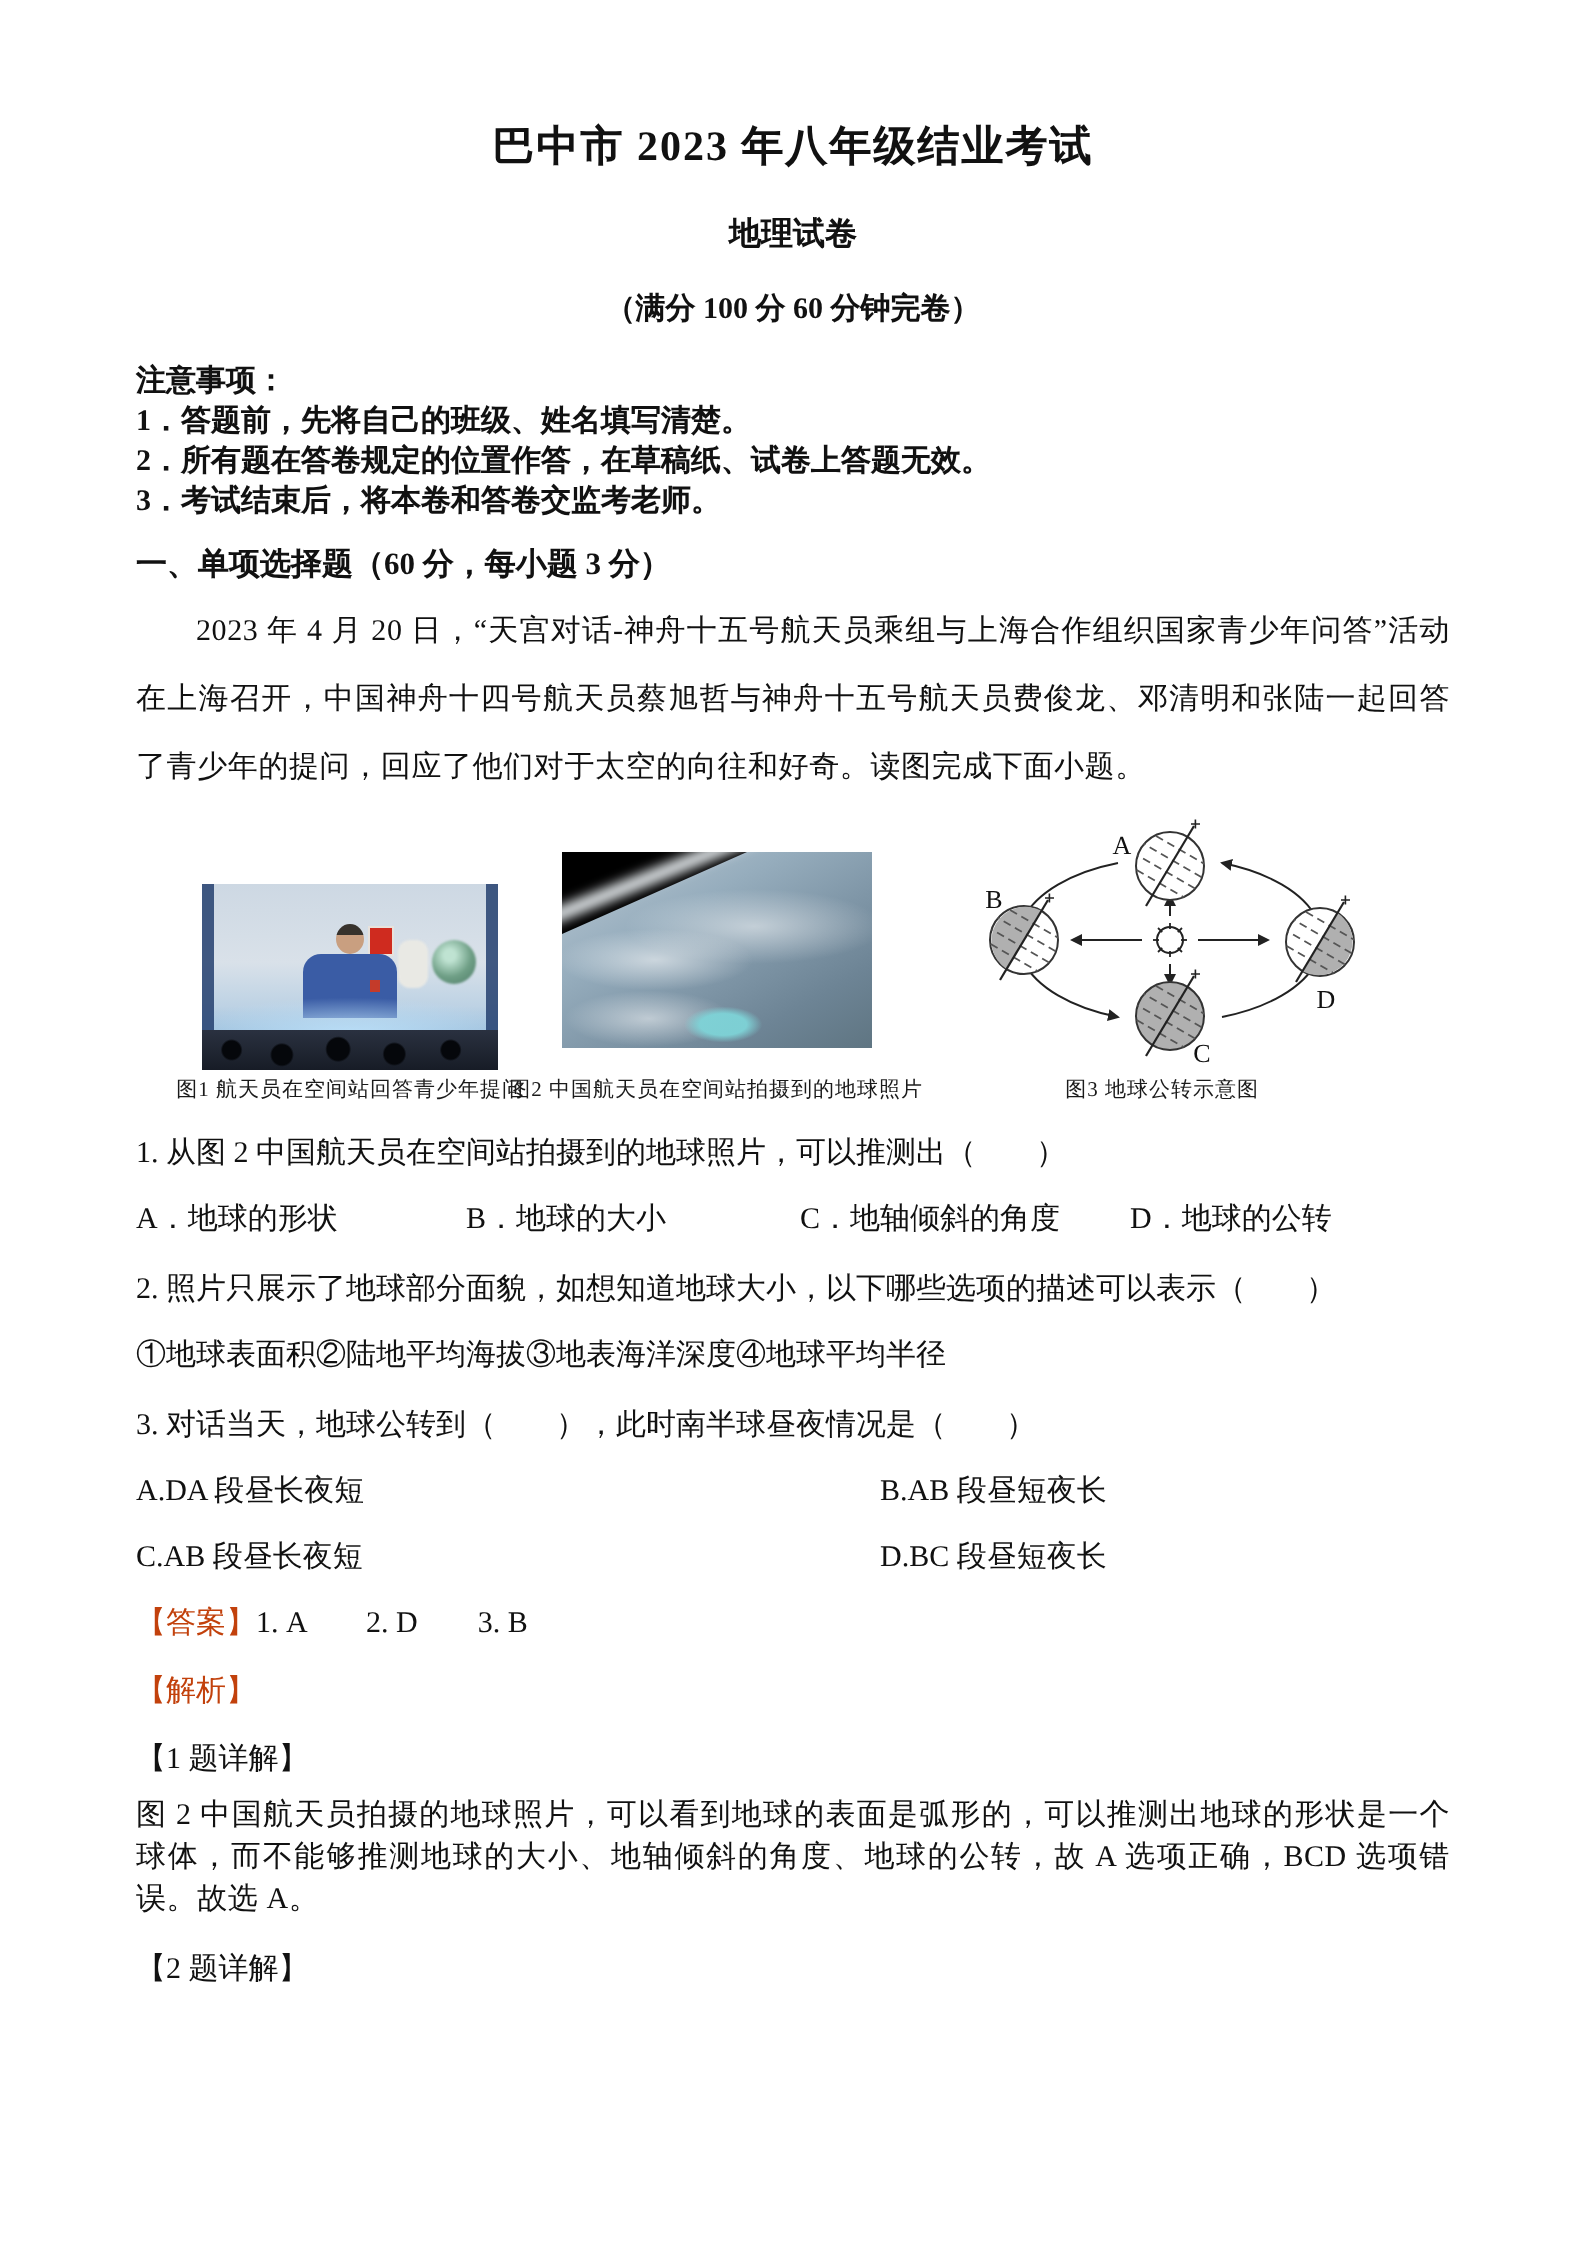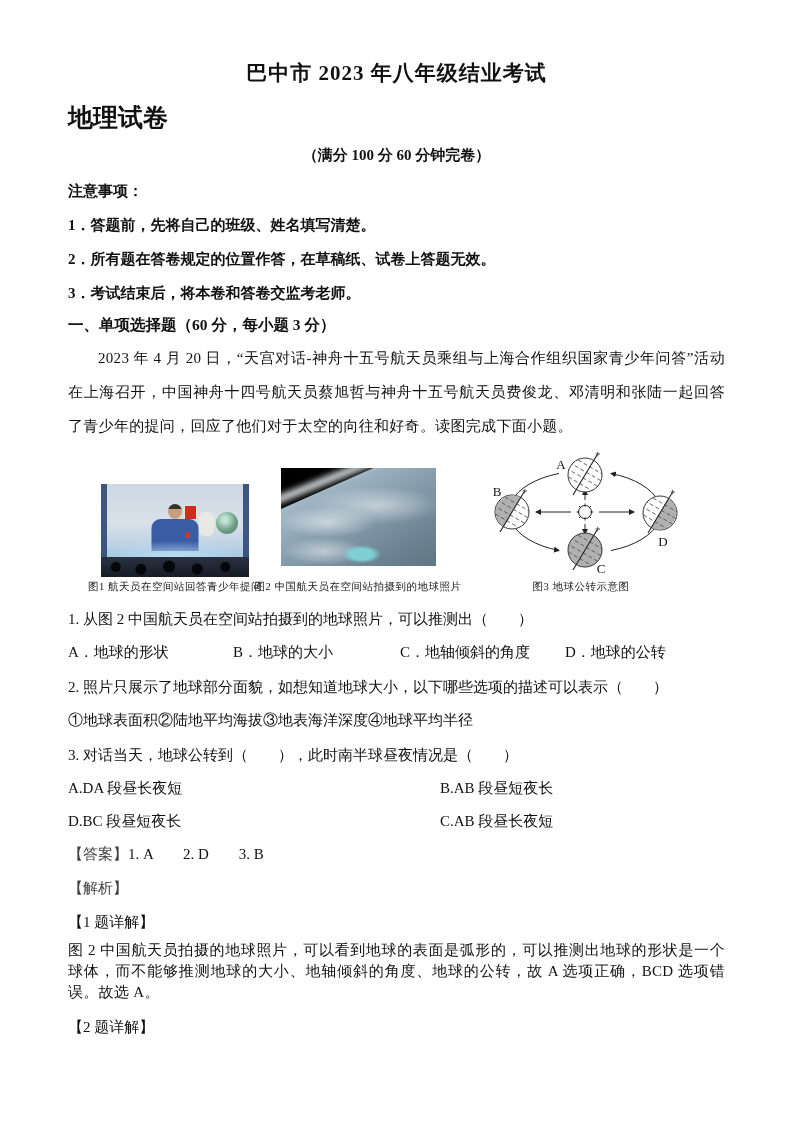--- a/index.html
+++ b/index.html
@@ -9,25 +9,25 @@
     margin:0 auto;
     background:#ffffff;
     font-family:"Liberation Serif","DejaVu Serif",serif;
     color:#111111;
     overflow:hidden;
     box-sizing:border-box;
     padding:60px 66px 0 66px;
     font-size:15px;
   }
   .title     { font-size:21px; font-weight:bold; text-align:center; letter-spacing:1px; line-height:26px; }
-  .subtitle  { font-size:25px; font-weight:bold; text-align:left; margin-top:19px; line-height:25px; }
+  .subtitle  { font-size:16px; font-weight:bold; text-align:center; margin-top:19px; line-height:25px; }
   .score-note{ font-size:15px; font-weight:bold; text-align:center; margin-top:15px; line-height:20px; }
 
   .notice-heading { font-weight:bold; margin-top:16px; line-height:20px; }
-  .notice-item    { font-weight:bold; margin-top:14px; line-height:20px; }
+  .notice-item    { font-weight:bold; line-height:20px; }
   .section-heading{ font-weight:bold; margin-top:11px; line-height:21px; font-size:15.5px; }
 
   .intro { margin-top:6px; text-indent:2em; line-height:34px; text-align:justify; letter-spacing:0.3px; }
 
   
   .figures { display:flex; align-items:flex-end; margin-left:24px; margin-top:2px; }
   .fig { display:flex; flex-direction:column; align-items:center; }
   .fig-c1 { width:166px; }
   .fig-c2 { width:188px; margin-left:6px;gap:11px; }
   .fig-c3 { width:238px; margin-left:10px; }
@@ -71,21 +71,21 @@
   .p2-atmo { position:absolute; left:-14%; top:9%; width:86%; height:7px; background:rgba(244,250,253,.95);
     filter:blur(3px); transform:rotate(-22deg); }
 
   
   .q-stem   { margin-top:15px; line-height:20px; }
   .options4 { display:grid; grid-template-columns:165px 167px 165px 1fr; margin-top:13px; line-height:20px; }
   .options2 { display:grid; grid-template-columns:332px 1fr; margin-top:13px; line-height:20px;gap:40px; }
   .sub-line { margin-top:13px; line-height:20px; }
 
   .answer-line   { margin-top:13px; line-height:20px; }
-  .blue          { color:#404040; }
+  .blue          { color:#c2410c; }
   .analysis-line { margin-top:14px; line-height:20px; }
   .detail-label  { margin-top:14px; line-height:20px; }
   .detail-text   { margin-top:8px; line-height:21px; text-align:justify; letter-spacing:0.3px; }
 
   svg text { font-family:"Liberation Serif","DejaVu Serif",serif; font-size:13px; fill:#111; }
 </style>
 </head>
 <body>
 
 <div class="page">
@@ -218,22 +218,22 @@
 
   <div class="q-stem">2. 照片只展示了地球部分面貌，如想知道地球大小，以下哪些选项的描述可以表示（　　）</div>
   <div class="sub-line">①地球表面积②陆地平均海拔③地表海洋深度④地球平均半径</div>
 
   <div class="q-stem">3. 对话当天，地球公转到（　　），此时南半球昼夜情况是（　　）</div>
   <div class="options2">
     <span>A.DA 段昼长夜短</span>
     <span>B.AB 段昼短夜长</span>
   </div>
   <div class="options2">
+    <span>C.AB 段昼长夜短</span>
     <span>D.BC 段昼短夜长</span>
-    <span>C.AB 段昼长夜短</span>
   </div>
 
   <div class="answer-line">
     <span class="blue">【答案】</span><span>1. A　　2. D　　3. B</span>
   </div>
   <div class="analysis-line">
     <span class="blue">【解析】</span>
   </div>
   <div class="detail-label">【1 题详解】</div>
   <div class="detail-text">图 2 中国航天员拍摄的地球照片，可以看到地球的表面是弧形的，可以推测出地球的形状是一个球体，而不能够推测地球的大小、地轴倾斜的角度、地球的公转，故 A 选项正确，BCD 选项错误。故选 A。</div>

